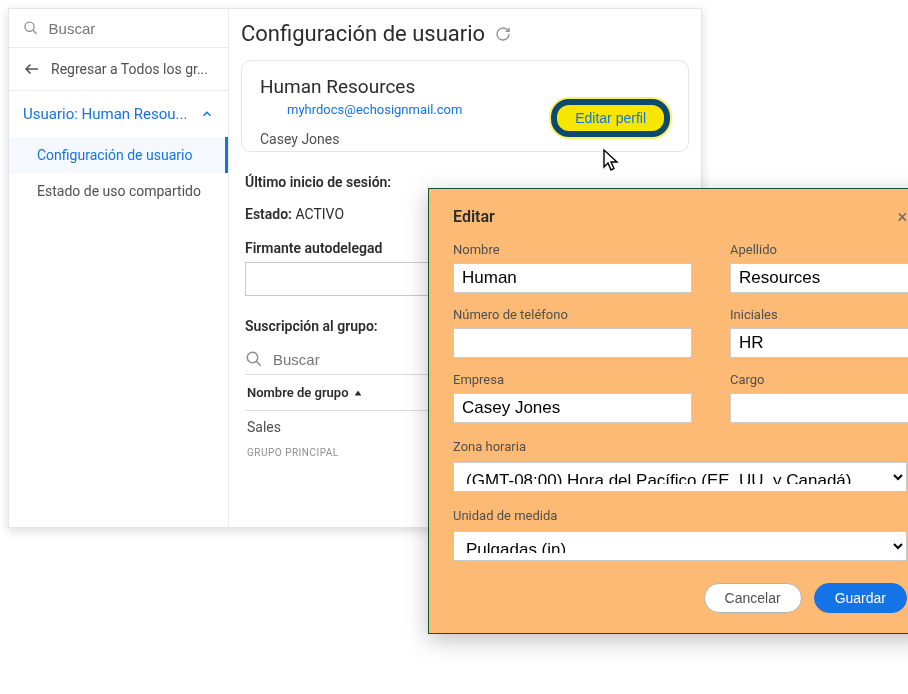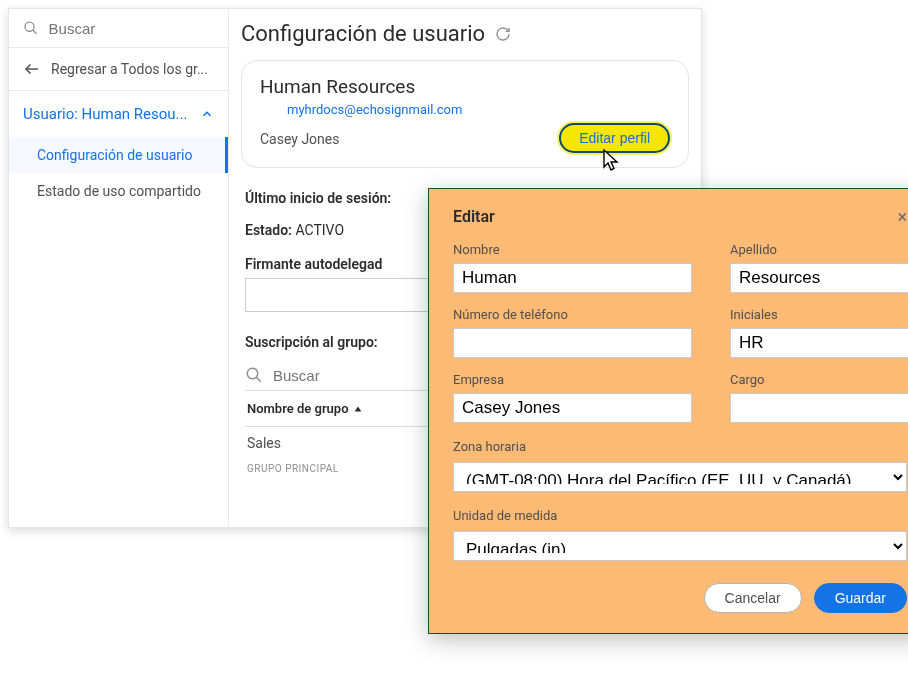--- a/index.html
+++ b/index.html
@@ -19,25 +19,25 @@
 .accordion-head svg { flex-shrink: 0; }
 .subitem { padding: 10px 14px 10px 28px; font-size: 14px; cursor: pointer; }
 .subitem.active { color: #1473e6; background: #f5f9ff; border-right: 3px solid #1473e6; }
 .subitem.inactive { color: #505050; }
 
 .content { flex: 1; padding: 4px 12px 12px 12px; overflow: hidden; }
 .page-title-row { display: flex; align-items: center; gap: 10px; padding: 8px 0 14px 0; }
 .page-title { font-size: 22px; font-weight: 400; color: #2c2c2c; }
 .page-title-row svg { color: #8e8e8e; }
 
-.profile-card { border: 1px solid #e4e4e4; border-radius: 16px; padding: 14px 18px 20px 18px; position: relative; }
+.profile-card { border: 1px solid #e4e4e4; border-radius: 10px; padding: 14px 18px 4px 18px; position: relative; }
 .profile-name { font-size: 19px; font-weight: 400; color: #2c2c2c; }
 .profile-email { color: #1473e6; font-size: 13px; margin-top: 4px; margin-left: 27px; }
 .profile-owner { font-size: 14px; color: #505050; margin-top: 14px; }
-.edit-btn { position: absolute; right: 18px; bottom: 14px; background: #f7e600; border: 2px solid #0c4a6e; color: #1473e6; font-size: 14px; padding: 5px 18px; border-radius: 18px; cursor: pointer; box-shadow: 0 0 0 2px rgba(247,230,0,0.6); font-weight: 500; }
+.edit-btn { position: absolute; right: 18px; bottom: 14px; background: #f7e600; border: 6px solid #0c4a6e; color: #1473e6; font-size: 14px; padding: 5px 18px; border-radius: 18px; cursor: pointer; box-shadow: 0 0 0 2px rgba(247,230,0,0.6); font-weight: 500; }
 
 .cursor-overlay { position: absolute; left: 596px; top: 147px; pointer-events:none; z-index: 5; }
 
 .info-block { padding: 14px 4px 0 4px; }
 .info-line { font-size: 14px; font-weight: 600; color: #2c2c2c; padding: 8px 0; }
 .info-line .val { font-weight: 400; }
 
 .delegation-block { margin-top: 10px; }
 .del-label { font-size: 14px; font-weight: 600; padding-bottom: 6px; }
 .del-input { width: 100%; border: 1px solid #cacaca; height: 34px; padding: 0 10px; }

